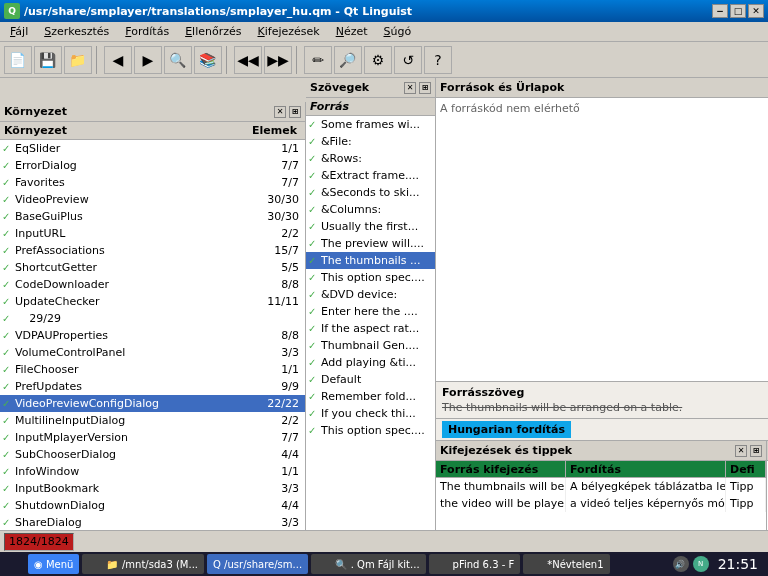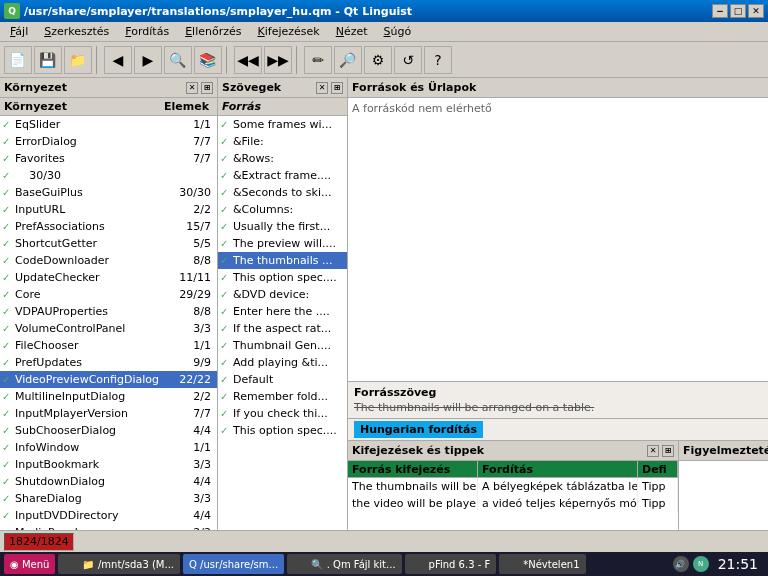--- a/index.html
+++ b/index.html
@@ -106,22 +106,23 @@
     .panel-header-icons { display: flex; gap: 3px; }
     .panel-header-icon {
       width: 12px; height: 12px;
       background: #d4d0c8;
       border: 1px solid #888;
       display: flex; align-items: center; justify-content: center;
       font-size: 8px; cursor: pointer;
     }
     
     .env-panel {
-      width: 218px;
-      flex-shrink: 0;
+      width: 306px;
+      flex-shrink: 0;
+      margin-top: 24px;
     }
     .env-list {
       overflow-y: auto;
       flex: 1;
       background: white;
     }
     .env-list-header {
       display: flex;
       background: #d4d0c8;
       border-bottom: 1px solid #aaa;
@@ -296,21 +297,21 @@
       background: #3d6cc0;
       color: white;
       font-size: 10px;
       padding: 0 6px;
       display: flex;
       align-items: center;
       border-radius: 2px;
       cursor: pointer;
       white-space: nowrap;
     }
-    .taskbar-item.start { background: #be185d; }
+    .taskbar-item.start { background: #3b82f6; margin-left: 24px; }
     .taskbar-item.inactive { background: #444; padding-left: 24px; }
     .taskbar-clock {
       margin-left: auto;
       color: white;
       font-size: 14px;
       padding: 0 6px;
     }
     .taskbar-tray {
       display: flex;
       gap: 4px;
@@ -392,20 +393,21 @@
           <span class="name">ErrorDialog</span>
           <span class="count">7/7</span>
         </div>
         <div class="env-row">
           <span class="check">✓</span>
           <span class="name">Favorites</span>
           <span class="count">7/7</span>
         </div>
         <div class="env-row">
           <span class="check">✓</span>
+          <span class="name">VideoPreview</span>
           <span class="count">30/30</span>
         </div>
         <div class="env-row">
           <span class="check">✓</span>
           <span class="name">BaseGuiPlus</span>
           <span class="count">30/30</span>
         </div>
         <div class="env-row">
           <span class="check">✓</span>
           <span class="name">InputURL</span>
@@ -426,21 +428,20 @@
           <span class="name">CodeDownloader</span>
           <span class="count">8/8</span>
         </div>
         <div class="env-row">
           <span class="check">✓</span>
           <span class="name">UpdateChecker</span>
           <span class="count">11/11</span>
         </div>
         <div class="env-row">
           <span class="check">✓</span>
-          <span class="name">Core</span>
           <span class="count">29/29</span>
         </div>
         <div class="env-row">
           <span class="check">✓</span>
           <span class="name">VDPAUProperties</span>
           <span class="count">8/8</span>
         </div>
         <div class="env-row">
           <span class="check">✓</span>
           <span class="name">VolumeControlPanel</span>

